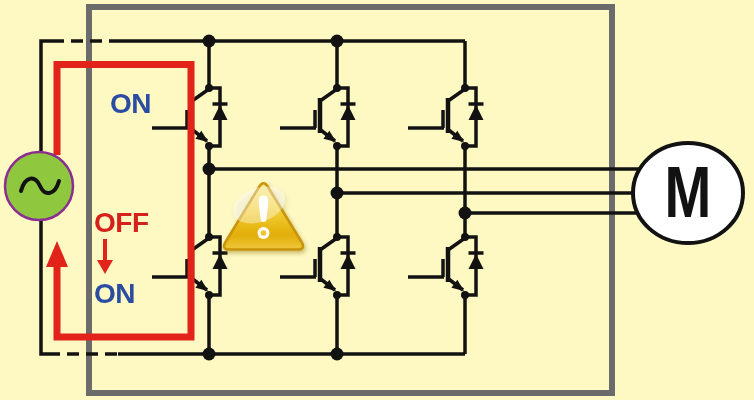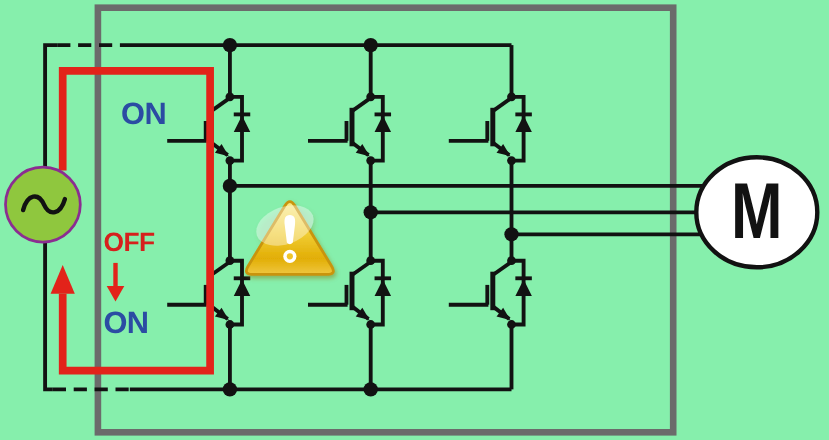--- a/index.html
+++ b/index.html
@@ -1,40 +1,40 @@
 <!DOCTYPE html>
 <html style="--wire: #121212; --enclosure: #6B6B6B; --fault-path: #E2231A; --state-on: #2B4CA3; --state-off: #D6201C; --source-fill: #8FC73E; --source-border: #8B2D91; --warning-fill-top: #F8E887; --warning-fill-bottom: #E5B307; --warning-border: #C9940A;"><head>
 <meta charset="utf-8">
 <style>
   html,body{margin:0;padding:0;background:#ffffff;}
   #stage{
     position:relative;
     width:754px;height:400px;
-    background:#86efac;
+    background:#fef9c3;
     font-family:"Liberation Sans","DejaVu Sans",sans-serif;
     overflow:hidden;
   }
   #stage svg{position:absolute;left:0;top:0;}
 
   
   .wire{stroke:var(--wire,#121212);stroke-width:3.5;fill:none;}
   .wire-dash{stroke:var(--wire,#121212);stroke-width:3.5;fill:none;stroke-dasharray:12 7;}
   .bodybar{stroke:var(--wire,#121212);stroke-width:4.5;fill:none;}
   .blackfill{fill:var(--wire,#121212);stroke:none;}
   .enclosure{stroke:var(--enclosure,#6B6B6B);stroke-width:6;fill:none;}
   .redpath{stroke:var(--fault-path,#E2231A);stroke-width:7;fill:none;stroke-linejoin:miter;}
   .redthin{stroke:var(--fault-path,#E2231A);stroke-width:4;fill:none;}
   .redfill{fill:var(--fault-path,#E2231A);stroke:none;}
   .src{fill:var(--source-fill,#8FC73E);stroke:var(--source-border,#8B2D91);stroke-width:2.5;}
   .motor{fill:#ffffff;stroke:var(--wire,#121212);stroke-width:4;}
   .warn-border{stroke:var(--warning-border,#C9940A);stroke-width:2.5;}
 
   .lbl{position:absolute;font-weight:bold;line-height:1;white-space:nowrap;letter-spacing:-0.5px;}
   .lbl-on{color:var(--state-on,#2B4CA3);font-size:28px;}
-  .lbl-off{color:var(--state-off,#D6201C);font-size:24px;text-align:right;}
+  .lbl-off{color:var(--state-off,#D6201C);font-size:28px;text-align:right;}
   .lbl-motor{
     color:var(--wire,#121212);font-size:72px;font-weight:bold;letter-spacing:0;
     transform:translate(-50%,-54%) scaleX(0.78);
   }
 </style>
 </head>
 <body>
 
 <div id="stage">
 

